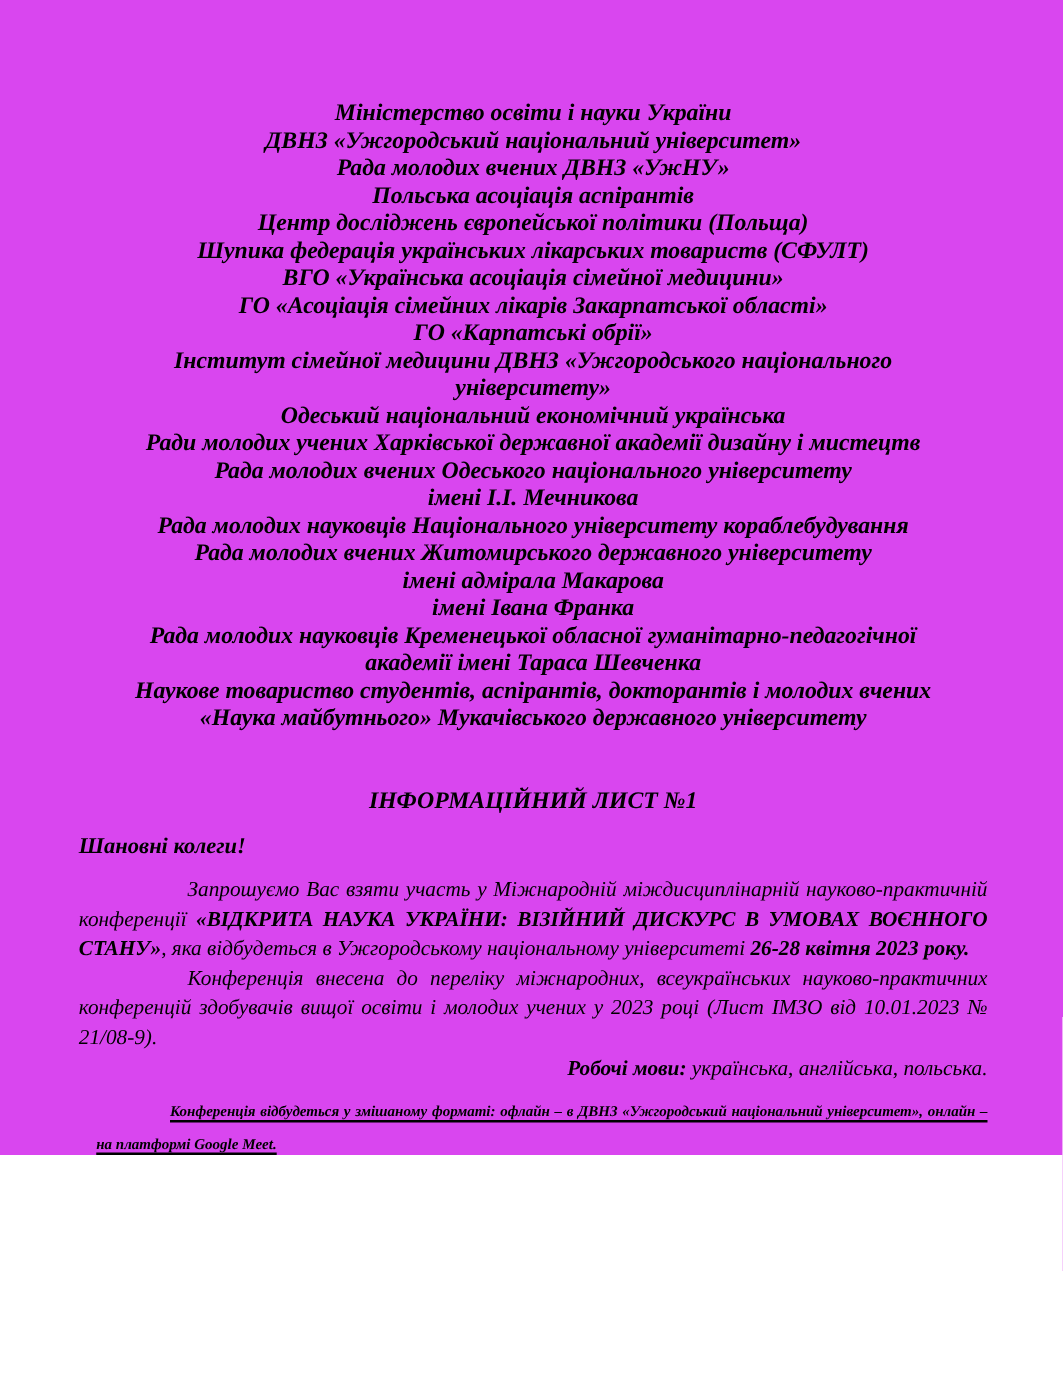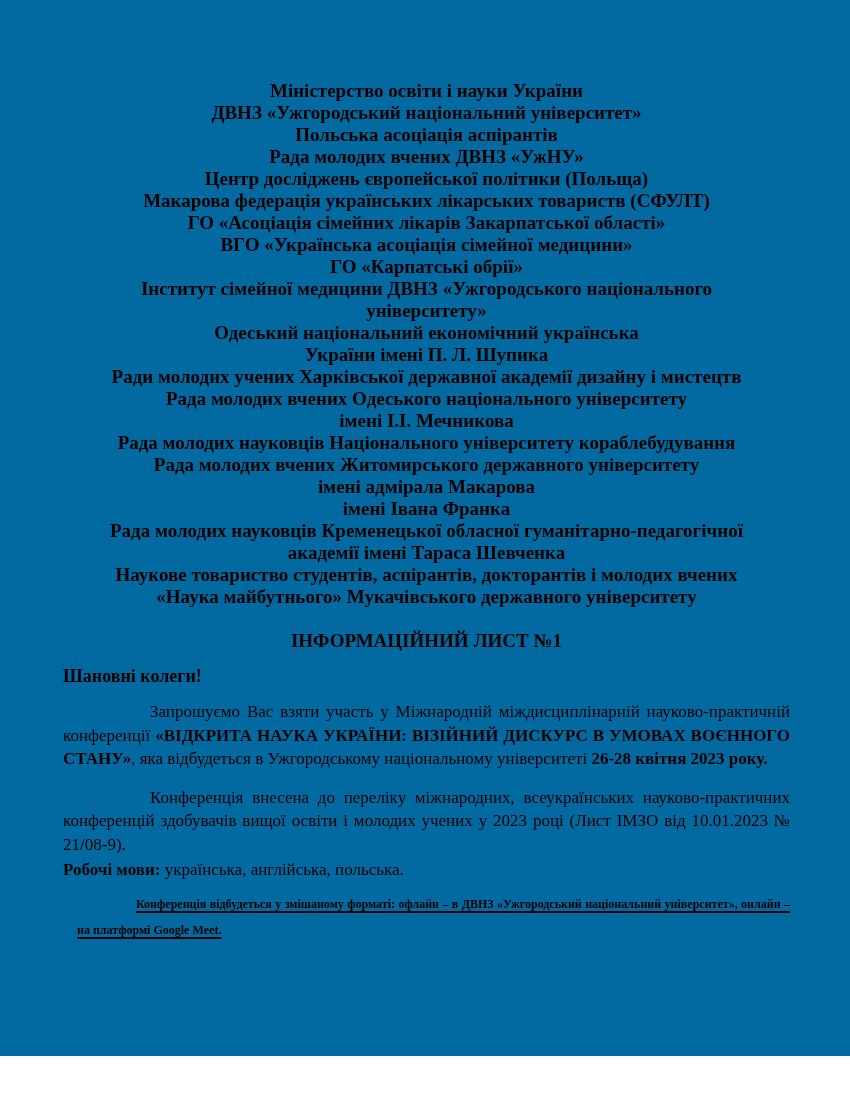--- a/index.html
+++ b/index.html
@@ -10,60 +10,61 @@
   body {
     width: 850px;
     height: 1100px;
     font-family: "Liberation Serif", "DejaVu Serif", serif;
     color: #000000;
     overflow: hidden;
   }
   .page {
     box-sizing: border-box;
     width: 850px;
-    height: 1056px;
+    height: 924px;
     padding: 80px 60px 0 63px;
-    background: #0369a1;
+    background: #d946ef;
+    font-style: italic;
   }
   .org-list {
     text-align: center;
     font-weight: bold;
     font-size: 19px;
     line-height: 22px;
   }
   .org-line {
     white-space: nowrap;
   }
   .letter-title {
     text-align: center;
     font-weight: bold;
     font-size: 19px;
     line-height: 22px;
-    margin: 22px 0 0 0;
+    margin: 44px 0 0 0;
   }
   .greeting {
     text-align: left;
     font-weight: bold;
     font-size: 18px;
     line-height: 22px;
     margin: 13px 0 0 0;
   }
   .para {
     font-size: 17px;
     line-height: 23.5px;
     text-align: justify;
     text-indent: 87px;
     margin: 13px 0 0 0;
   }
   .para.registry {
-    margin-top: 15px;
+    margin-top: 0;
   }
   .bold { font-weight: bold; }
   .langs {
-    text-align: left;
+    text-align: right;
     font-size: 17px;
     line-height: 22px;
     margin: 3px 0 0 0;
   }
   .format-para {
     font-size: 12px;
     font-weight: bold;
     line-height: 26px;
     text-align: justify;
     text-indent: 59px;
@@ -76,31 +77,30 @@
   }
 </style>
 </head>
 <body>
 
 <div class="page">
 
   <div class="org-list">
       <div class="org-line">Міністерство освіти і науки України</div>
       <div class="org-line">ДВНЗ «Ужгородський національний університет»</div>
+      <div class="org-line">Рада молодих вчених ДВНЗ «УжНУ»</div>
       <div class="org-line">Польська асоціація аспірантів</div>
-      <div class="org-line">Рада молодих вчених ДВНЗ «УжНУ»</div>
       <div class="org-line">Центр досліджень європейської політики (Польща)</div>
-      <div class="org-line">Макарова федерація українських лікарських товариств (СФУЛТ)</div>
+      <div class="org-line">Шупика федерація українських лікарських товариств (СФУЛТ)</div>
+      <div class="org-line">ВГО «Українська асоціація сімейної медицини»</div>
       <div class="org-line">ГО «Асоціація сімейних лікарів Закарпатської області»</div>
-      <div class="org-line">ВГО «Українська асоціація сімейної медицини»</div>
       <div class="org-line">ГО «Карпатські обрії»</div>
       <div class="org-line">Інститут сімейної медицини ДВНЗ «Ужгородського національного</div>
       <div class="org-line">університету»</div>
       <div class="org-line">Одеський національний економічний українська</div>
-      <div class="org-line">України імені П. Л. Шупика</div>
       <div class="org-line">Ради молодих учених Харківської державної академії дизайну і мистецтв</div>
       <div class="org-line">Рада молодих вчених Одеського національного університету</div>
       <div class="org-line">імені І.І. Мечникова</div>
       <div class="org-line">Рада молодих науковців Національного університету кораблебудування</div>
       <div class="org-line">Рада молодих вчених Житомирського державного університету</div>
       <div class="org-line">імені адмірала Макарова</div>
       <div class="org-line">імені Івана Франка</div>
       <div class="org-line">Рада молодих науковців Кременецької обласної гуманітарно-педагогічної</div>
       <div class="org-line">академії імені Тараса Шевченка</div>
       <div class="org-line">Наукове товариство студентів, аспірантів, докторантів і молодих вчених</div>

